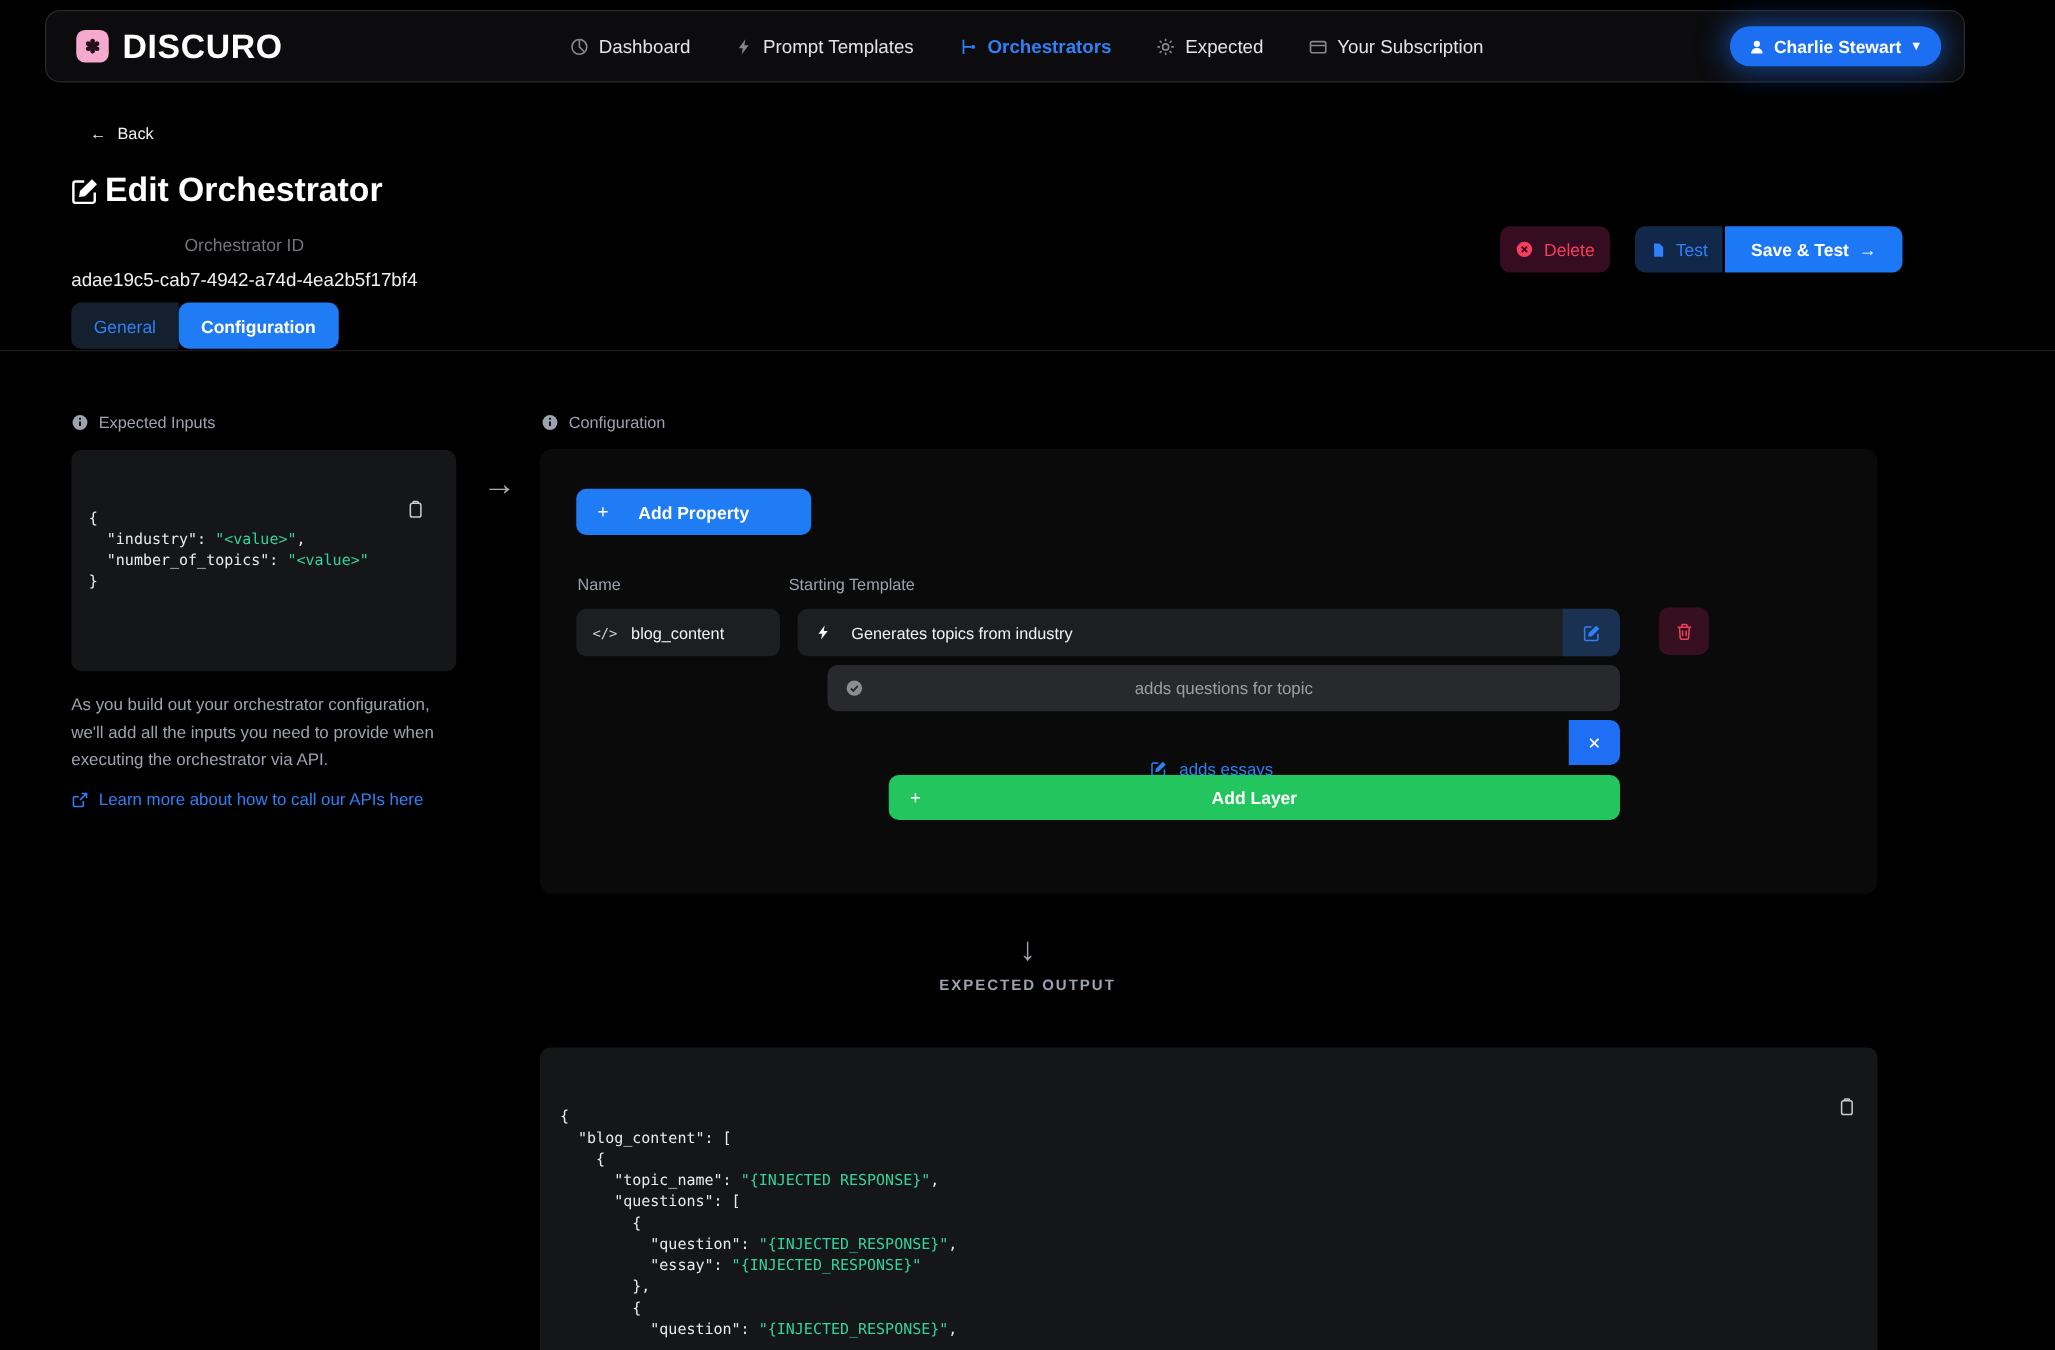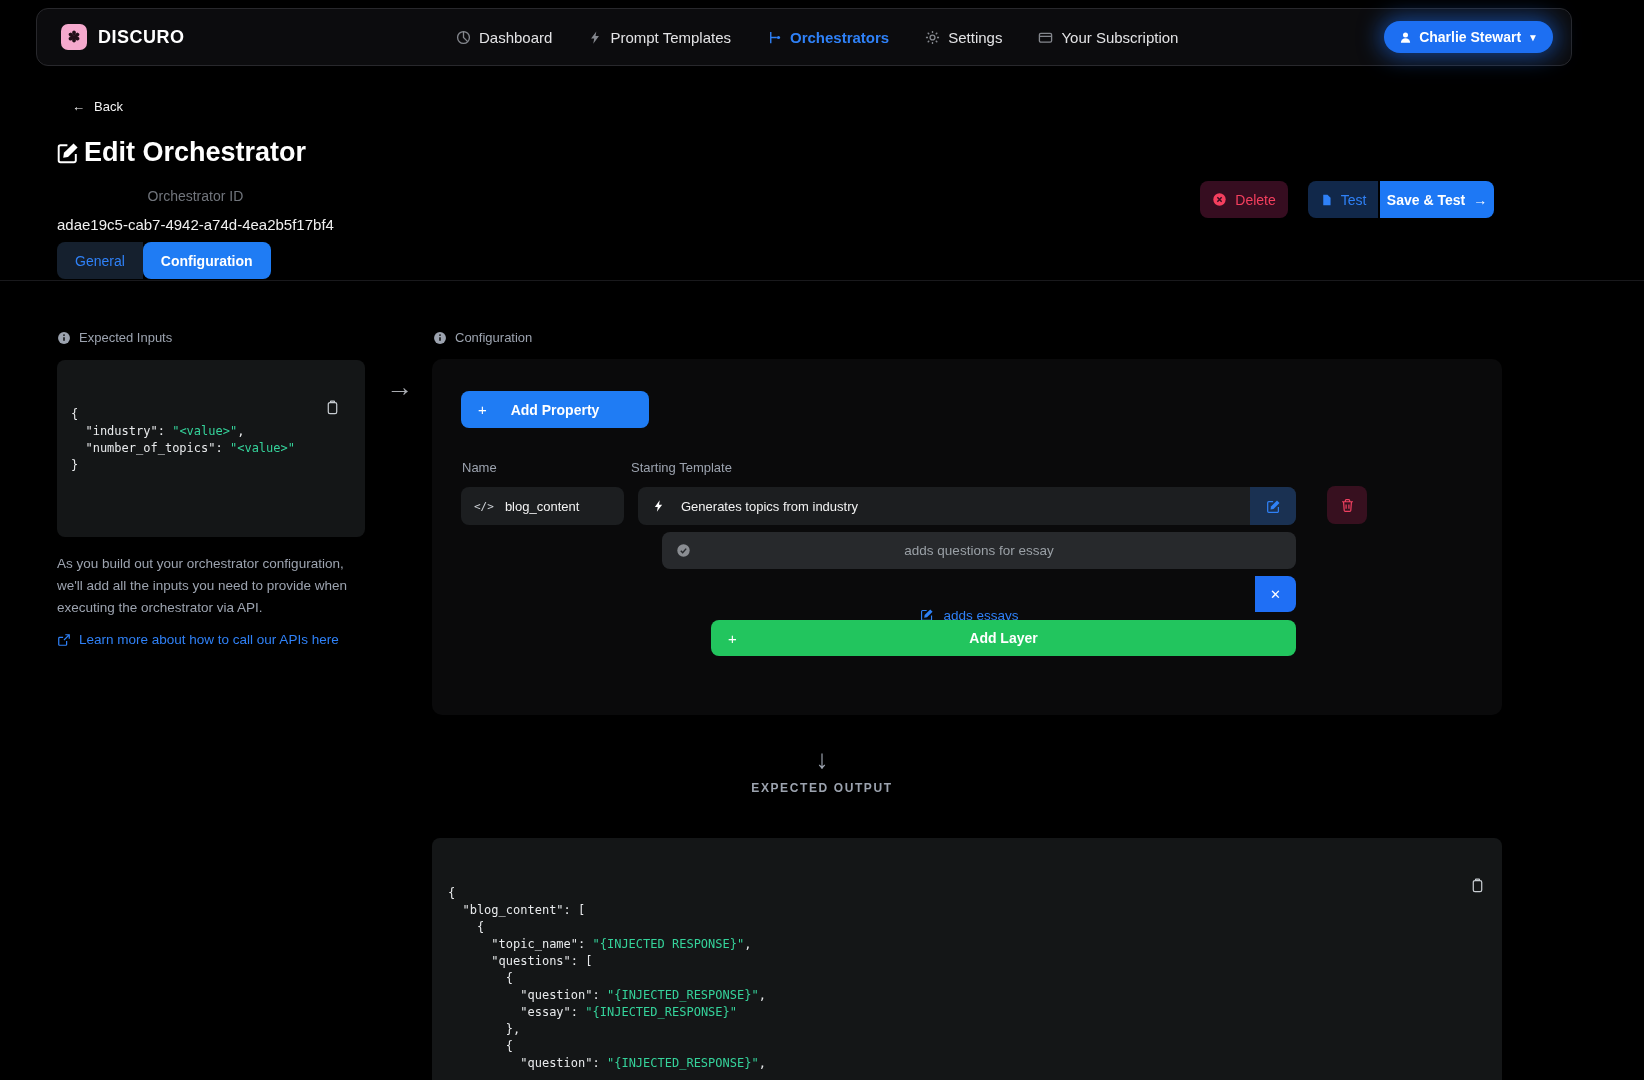--- a/index.html
+++ b/index.html
@@ -15,21 +15,21 @@
     position:absolute; left:36px; top:8px; width:1536px; height:58px;
     background:#0c0c0e; border:1px solid #28282c; border-radius:12px;
     display:flex; align-items:center; padding:0 18px 0 24px;
   }
   .logo{ display:flex; align-items:center; gap:11px; }
   .logo-badge{
     width:26px; height:26px; border-radius:7px; background:#f5a9cd;
     display:flex; align-items:center; justify-content:center;
     color:#231019; font-size:15px; font-weight:700;
   }
-  .logo-text{ font-size:18px; font-weight:800; letter-spacing:.5px; color:#fff; }
+  .logo-text{ font-size:27px; font-weight:800; letter-spacing:.5px; color:#fff; }
   .nav-links{
     position:absolute; left:419px; top:0; height:100%;
     display:flex; align-items:center; gap:36px;
   }
   .nav-item{ display:flex; align-items:center; gap:8px; font-size:15px; color:#e3e3e5; cursor:pointer; }
   .nav-item .nicon{ color:#84878d; }
   .nav-item.active{ color:#2f81f7; font-weight:700; }
   .nav-item.active .nicon{ color:#2f81f7; }
   .user-btn{
     margin-left:auto; height:32px; padding:0 15px; border-radius:16px;
@@ -46,21 +46,21 @@
   .title-row h1{ font-size:27px; font-weight:800; color:#fff; }
   .id-row{ position:absolute; left:57px; top:188px; display:flex; align-items:center; gap:12px;flex-direction:column; }
   .id-label{ font-size:14px; color:#71757c; }
   .id-value{ font-size:15px; color:#f0f0f0; }
   .actions{ position:absolute; top:181px; left:1200px; display:flex; align-items:center; }
   .btn{ border:none; cursor:pointer; font-family:inherit; display:flex; align-items:center; justify-content:center; }
   .btn-delete{ width:88px; height:37px; border-radius:8px; background:#360d20; color:#f43f5e;
     font-size:14px; gap:8px; margin-right:20px;text-align:center; }
   .btn-test{ width:70px; height:37px; border-radius:8px 0 0 8px; background:#11284a; color:#2f81f7;
     font-size:14px; gap:8px; margin-right:2px; }
-  .btn-save{ width:114px; height:37px; border-radius:0 8px 8px 0; background:#1d78f5; color:#fff;
+  .btn-save{ width:142px; height:37px; border-radius:0 8px 8px 0; background:#1d78f5; color:#fff;
     font-size:14px; font-weight:600; gap:8px; }
 
   
   .tabs{ position:absolute; left:57px; top:242px; display:flex; }
   .tab{ height:37px; padding:0 18px; display:flex; align-items:center; font-size:14px; cursor:pointer; }
   .tab-general{ background:#15202e; color:#2f81f7; border-radius:8px 0 0 8px; }
   .tab-config{ background:#1f7cf4; color:#fff; border-radius:8px; font-weight:600; }
   .divider{ position:absolute; top:280px; left:0; width:1644px; height:1px; background:#19191c; }
 
   
@@ -162,21 +162,21 @@
         </span>
         <span>Orchestrators</span>
       </div>
       <div class="nav-item">
         <span class="nicon">
           <svg width="15" height="15" viewBox="0 0 16 16" fill="none" stroke="currentColor" stroke-width="1.4">
               <circle cx="8" cy="8" r="2.6"></circle>
               <path d="M8 1v2.2M8 12.8V15M1 8h2.2M12.8 8H15M2.9 2.9l1.6 1.6M11.5 11.5l1.6 1.6M13.1 2.9l-1.6 1.6M4.5 11.5l-1.6 1.6"></path>
             </svg>
         </span>
-        <span>Settings</span>
+        <span>Expected</span>
       </div>
       <div class="nav-item">
         <span class="nicon">
           <svg width="15" height="15" viewBox="0 0 16 16" fill="none" stroke="currentColor" stroke-width="1.4">
               <rect x="1.5" y="3.5" width="13" height="9.5" rx="1.5"></rect>
               <path d="M1.5 6.8h13"></path>
             </svg>
         </span>
         <span>Your Subscription</span>
       </div>
@@ -327,21 +327,21 @@
       </span>
     </button>
 
     <div class="layer-questions">
       <span class="check">
         <svg width="15" height="15" viewBox="0 0 16 16">
             <circle cx="8" cy="8" r="6.6" fill="currentColor"></circle>
             <path d="M5.1 8.3l2 2 3.8-4.3" stroke="#27292c" stroke-width="1.6" fill="none"></path>
           </svg>
       </span>
-      <span class="ltext">adds questions for essay</span>
+      <span class="ltext">adds questions for topic</span>
     </div>
 
     <div class="layer-essays-wrap">
       <button class="layer-essays">
         <span>
           <svg width="14" height="14" viewBox="0 0 16 16" fill="none" stroke="currentColor" stroke-width="1.3">
               <path d="M13.2 8.6V13a1.2 1.2 0 0 1-1.2 1.2H3A1.2 1.2 0 0 1 1.8 13V4A1.2 1.2 0 0 1 3 2.8h4.6"></path>
               <path d="M11.7 1.6l2.7 2.7L8 10.6l-3.2.5.5-3.2z" fill="currentColor" stroke="none"></path>
             </svg>
         </span>

